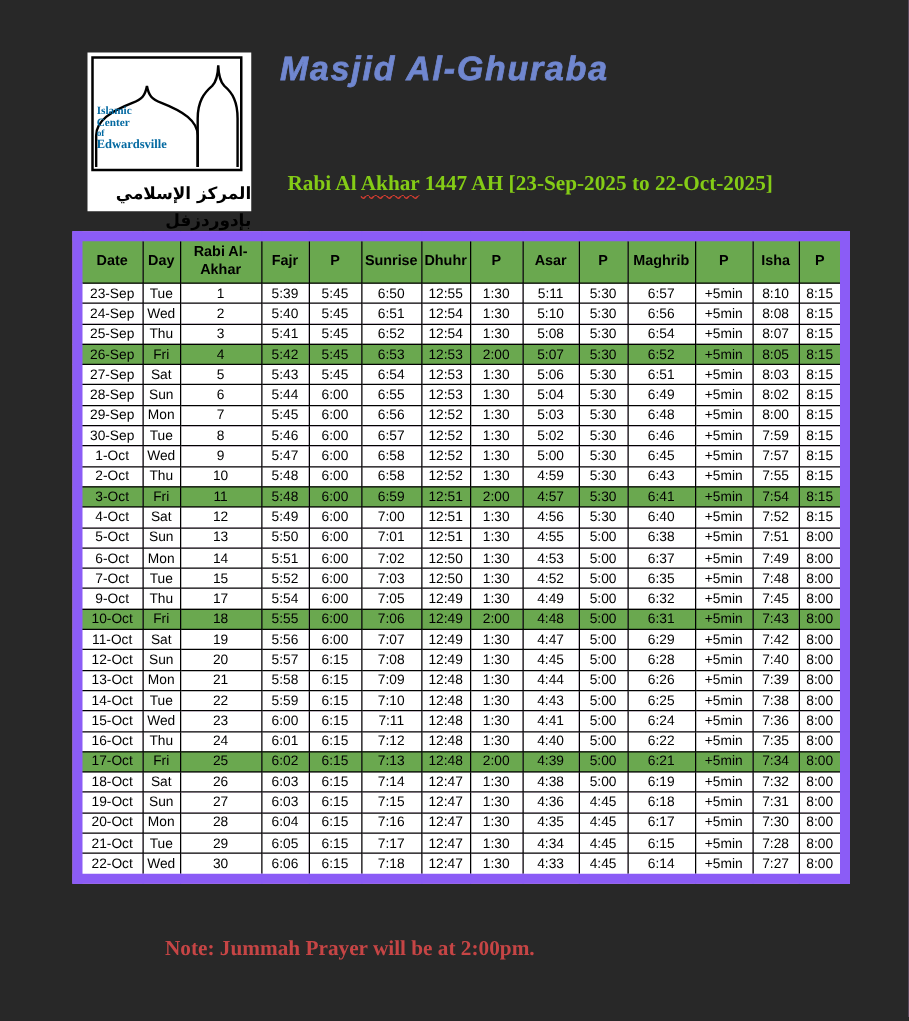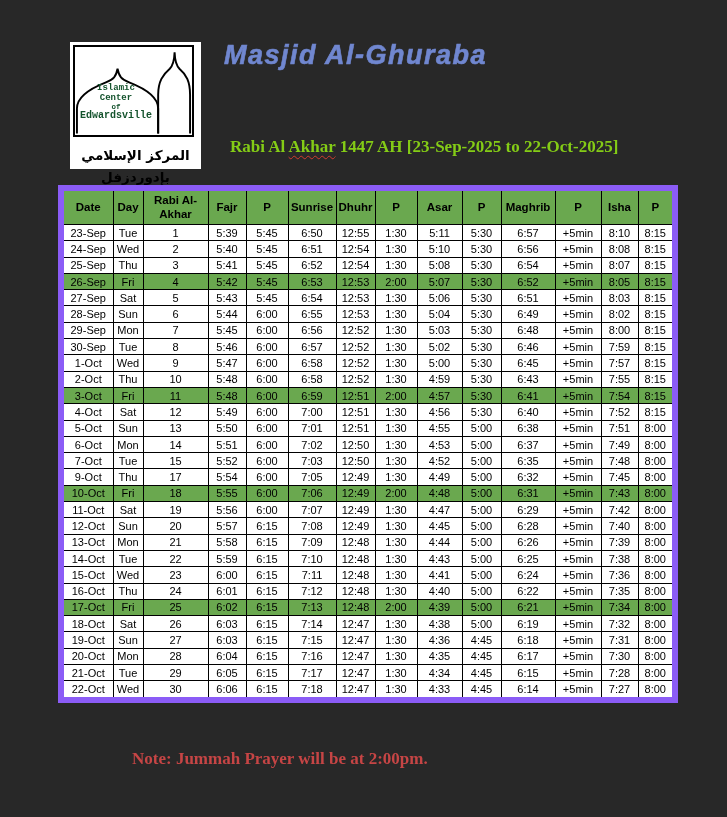--- a/index.html
+++ b/index.html
@@ -12,28 +12,28 @@
   body{
     width:727px;height:817px;position:relative;overflow:hidden;
     background:var(--bg);
     font-family:"Liberation Sans",sans-serif;
   }
   
   .logo{position:absolute;left:70px;top:42px;width:131px;height:127px;background:#fff;}
   .logo-box{position:absolute;left:3px;top:3px;width:121px;height:92px;border:2px solid #000;box-sizing:border-box;}
   .logo-box svg{position:absolute;left:0;top:0;width:100%;height:100%;}
   .logo-text{
-    position:absolute;left:2%;top:42%;width:66%;text-align:center;
-    font-family:Liberation Mono, monospace;font-weight:bold;color:#14532d;line-height:1.08;
+    position:absolute;left:2%;top:42%;width:66%;
+    font-family:Liberation Serif, serif;font-weight:bold;color:#0369a1;line-height:1.08;
   }
   .lt1,.lt2{font-size:9px;}
   .lt3{font-size:7.5px;}
   .lt4{font-size:10px;}
   .logo-arabic{
-    position:absolute;left:0;right:0;bottom:3px;height:22px;text-align:center;
+    position:absolute;left:0;right:0;bottom:3px;height:22px;
     font-weight:bold;font-size:13.5px;color:#000;direction:rtl;line-height:22px;
     font-family:"DejaVu Sans",sans-serif;
   }
   
   .title{
     position:absolute;left:224px;top:40px;margin:0;
     font-family:"Liberation Sans",sans-serif;font-style:italic;font-weight:700;
     font-size:27px;letter-spacing:1.5px;color:var(--blue);
     -webkit-text-stroke:0.6px var(--blue);
   }
@@ -46,21 +46,21 @@
     text-decoration:underline;
     text-decoration-style:wavy;
     text-decoration-color:#d23b2f;
     text-decoration-thickness:1px;
     text-underline-offset:3px;
   }
   
   table.timetable{
     position:absolute;left:58px;top:185px;width:614px;
     border-collapse:collapse;table-layout:fixed;background:#f0abfc;
-    border:6px solid #8b5cf6;
+    border:8px solid #8b5cf6;
   }
   table.timetable th{
     background:var(--green);color:#000;font-weight:bold;font-size:11.5px;
     height:33px;border:1px solid #000;padding:0 1px;line-height:1.15;
   }
   table.timetable td{
     background:#fff;color:#000;font-size:11px;text-align:center;
     height:15.3px;border:1px solid #000;padding:0;white-space:nowrap;
   }
   table.timetable tr.friday td{background:var(--green);margin-top:27px;}

